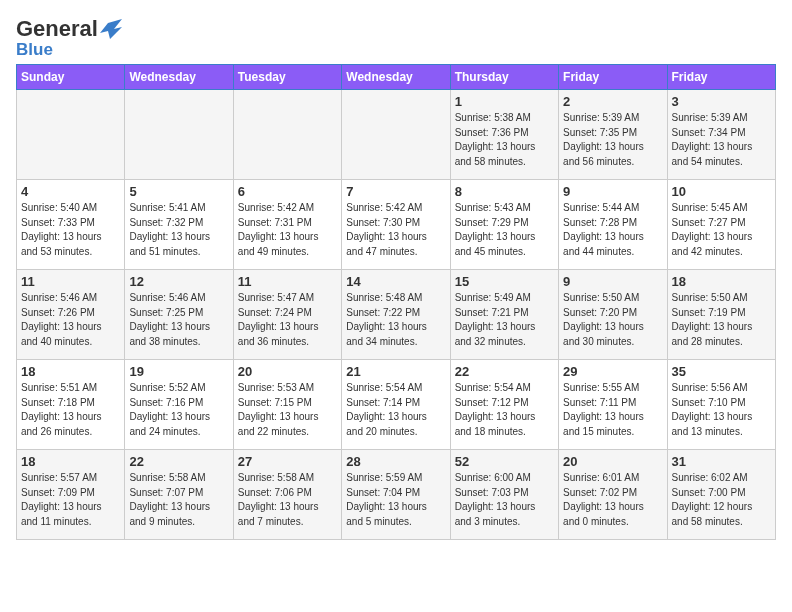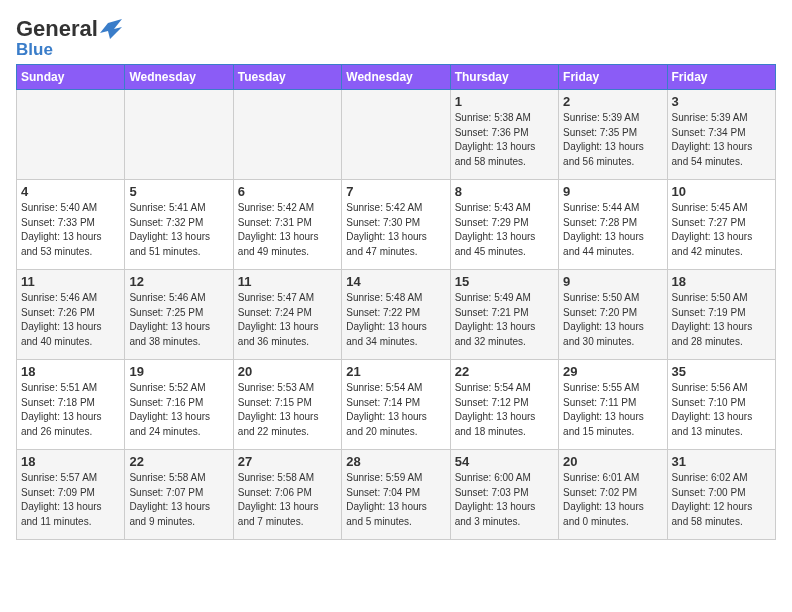--- a/index.html
+++ b/index.html
@@ -223,21 +223,21 @@
         </td>
         <td>
           <span class="day-number">27</span>
         <div class="sun-info">Sunrise: 5:58 AM<br>Sunset: 7:06 PM<br>Daylight: 13 hours and 7 minutes.</div>
         </td>
         <td>
           <span class="day-number">28</span>
         <div class="sun-info">Sunrise: 5:59 AM<br>Sunset: 7:04 PM<br>Daylight: 13 hours and 5 minutes.</div>
         </td>
         <td>
-          <span class="day-number">54</span>
+          <span class="day-number">52</span>
         <div class="sun-info">Sunrise: 6:00 AM<br>Sunset: 7:03 PM<br>Daylight: 13 hours and 3 minutes.</div>
         </td>
         <td>
           <span class="day-number">20</span>
         <div class="sun-info">Sunrise: 6:01 AM<br>Sunset: 7:02 PM<br>Daylight: 13 hours and 0 minutes.</div>
         </td>
         <td>
           <span class="day-number">31</span>
         <div class="sun-info">Sunrise: 6:02 AM<br>Sunset: 7:00 PM<br>Daylight: 12 hours and 58 minutes.</div>
         </td>

